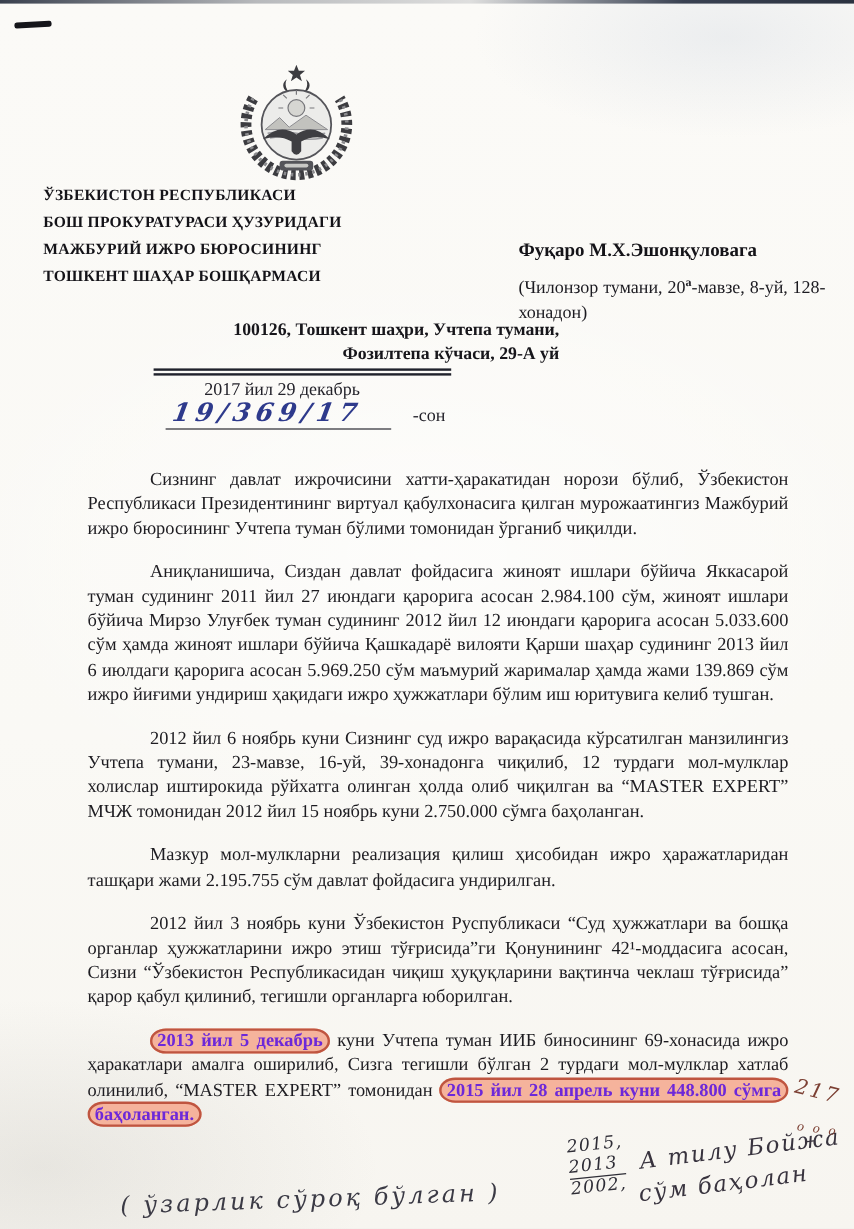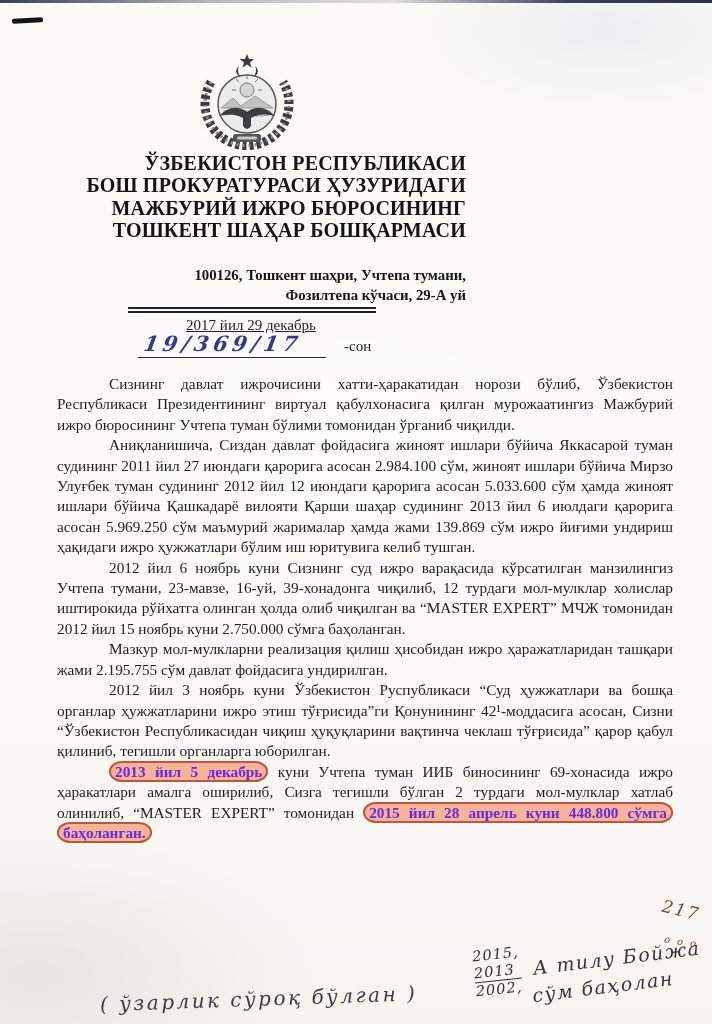--- a/index.html
+++ b/index.html
@@ -21,45 +21,45 @@
   .scan-edge-top { position:absolute; top:0; left:0; width:712px; height:3px;
     background:linear-gradient(90deg,#39404e 0%, rgba(57,64,78,.35) 30%, rgba(57,64,78,.15) 55%, #3a4252 80%, #2b3240 100%); }
   .scan-dash { position:absolute; left:12px; top:18px; width:31px; height:5px;
     background:#15151a; border-radius:2px; transform:rotate(-3deg); }
 
   
   .emblem { position:absolute; left:197px; top:50px; width:100px; height:102px; }
 
   
   .org-block { position:absolute; left:36px; top:152px; width:430px;
-    text-align:right; font-weight:bold; font-size:20px; line-height:22.4px;
+    text-align:left; font-weight:bold; font-size:13px; line-height:22.4px;
     letter-spacing:.2px; color:#141318; }
   .org-address { position:absolute; left:36px; top:265px; width:430px;
     text-align:right; font-weight:bold; font-size:14.8px; line-height:20px; color:#17161b; }
   .double-rule { position:absolute; left:128px; top:307px; width:248px; height:2px;
     border-top:2.5px solid #20222c; border-bottom:2px solid #20222c; }
-  .date-line { position:absolute; left:36px; top:317px; width:430px;
-    text-align:center; font-size:15px; color:#23222a;text-decoration:underline; }
+  .date-line { position:absolute; left:20px; top:317px; width:430px;
+    text-align:center; font-size:15px; color:#23222a; }
   .number-line { position:absolute; left:138px; top:331px; width:300px; white-space:nowrap; }
   .num-underline { display:inline-block; width:182px; border-bottom:1.6px solid #2a2a33;
     padding:0 0 1px 6px; vertical-align:baseline; }
   .hw-blue { display:inline-block; font-size:21px; font-style:italic; font-weight:bold;
     color:var(--ink-blue,#2e3a8c); letter-spacing:4.5px; transform:skewX(-10deg); }
   .num-suffix { font-size:15px; color:#23222a; padding-left:6px;margin-left:12px; }
 
   
   .addressee { position:absolute; left:432px; top:200px; width:256px; }
   .addressee-name { font-weight:bold; font-size:15.8px; color:#141318; }
   .addressee-addr { margin-top:8px; font-size:15px; line-height:20.5px;
     text-align:justify; color:#1b1a20; }
   .addressee-addr sup { font-size:10px; font-weight:bold; }
 
   
   .body-text { position:absolute; left:57px; top:374px; width:616px; }
-  .body-text p { margin:0; text-indent:52px; font-size:15.3px; line-height:20.4px;
+  .body-text p { margin:16px; text-indent:52px; font-size:15.3px; line-height:20.4px;
     text-align:justify; color:var(--text,#1d1c21); }
   .hl { background:var(--highlight-fill,#f5b39c);
     border:2px solid var(--pen-red,#bf5540); border-radius:14px/11px;
     padding:0 4px; color:#6d28d9; font-weight:bold;
     -webkit-box-decoration-break:clone; box-decoration-break:clone; }
 
   
   .hw { font-family:"DejaVu Serif",serif; font-style:italic; }
   .hw-note-left { position:absolute; left:100px; top:986px; width:360px;
     font-size:20px; letter-spacing:2.5px; color:var(--ink-dark,#3b3a45);
@@ -119,20 +119,24 @@
     <div>100126, Тошкент шаҳри, Учтепа тумани,</div>
     <div>Фозилтепа кўчаси, 29-А уй</div>
   </div>
 
   <div class="double-rule"></div>
 
   <div class="date-line">2017 йил 29 декабрь</div>
 
   <div class="number-line"><span class="num-underline"><span class="hw-blue hw">19/369/17</span></span><span class="num-suffix">-сон</span></div>
 
+  <div class="addressee">
+    <div class="addressee-name">Фуқаро М.Х.Эшонқуловага</div>
+    <div class="addressee-addr"><span>(Чилонзор тумани, 20</span><sup>а</sup><span>-мавзе, 8-уй, 128-хонадон)</span></div>
+  </div>
 
   <div class="body-text">
     <p>Сизнинг давлат ижрочисини хатти-ҳаракатидан норози бўлиб, Ўзбекистон Республикаси Президентининг виртуал қабулхонасига қилган мурожаатингиз Мажбурий ижро бюросининг Учтепа туман бўлими томонидан ўрганиб чиқилди.</p>
     <p>Аниқланишича, Сиздан давлат фойдасига жиноят ишлари бўйича Яккасарой туман судининг 2011 йил 27 июндаги қарорига асосан 2.984.100 сўм, жиноят ишлари бўйича Мирзо Улуғбек туман судининг 2012 йил 12 июндаги қарорига асосан 5.033.600 сўм ҳамда жиноят ишлари бўйича Қашкадарё вилояти Қарши шаҳар судининг 2013 йил 6 июлдаги қарорига асосан 5.969.250 сўм маъмурий жарималар ҳамда жами 139.869 сўм ижро йиғими ундириш ҳақидаги ижро ҳужжатлари бўлим иш юритувига келиб тушган.</p>
     <p>2012 йил 6 ноябрь куни Сизнинг суд ижро варақасида кўрсатилган манзилингиз Учтепа тумани, 23-мавзе, 16-уй, 39-хонадонга чиқилиб, 12 турдаги мол-мулклар холислар иштирокида рўйхатга олинган ҳолда олиб чиқилган ва “MASTER EXPERT” МЧЖ томонидан 2012 йил 15 ноябрь куни 2.750.000 сўмга баҳоланган.</p>
     <p>Мазкур мол-мулкларни реализация қилиш ҳисобидан ижро ҳаражатларидан ташқари жами 2.195.755 сўм давлат фойдасига ундирилган.</p>
     <p>2012 йил 3 ноябрь куни Ўзбекистон Руспубликаси “Суд ҳужжатлари ва бошқа органлар ҳужжатларини ижро этиш тўғрисида”ги Қонунининг 42¹-моддасига асосан, Сизни “Ўзбекистон Республикасидан чиқиш ҳуқуқларини вақтинча чеклаш тўғрисида” қарор қабул қилиниб, тегишли органларга юборилган.</p>
     <p>
       <span class="hl">2013 йил 5 декабрь</span>
       <span>куни Учтепа туман ИИБ биносининг 69-хонасида ижро ҳаракатлари амалга оширилиб, Сизга тегишли бўлган 2 турдаги мол-мулклар хатлаб олинилиб, “MASTER EXPERT” томонидан</span>

